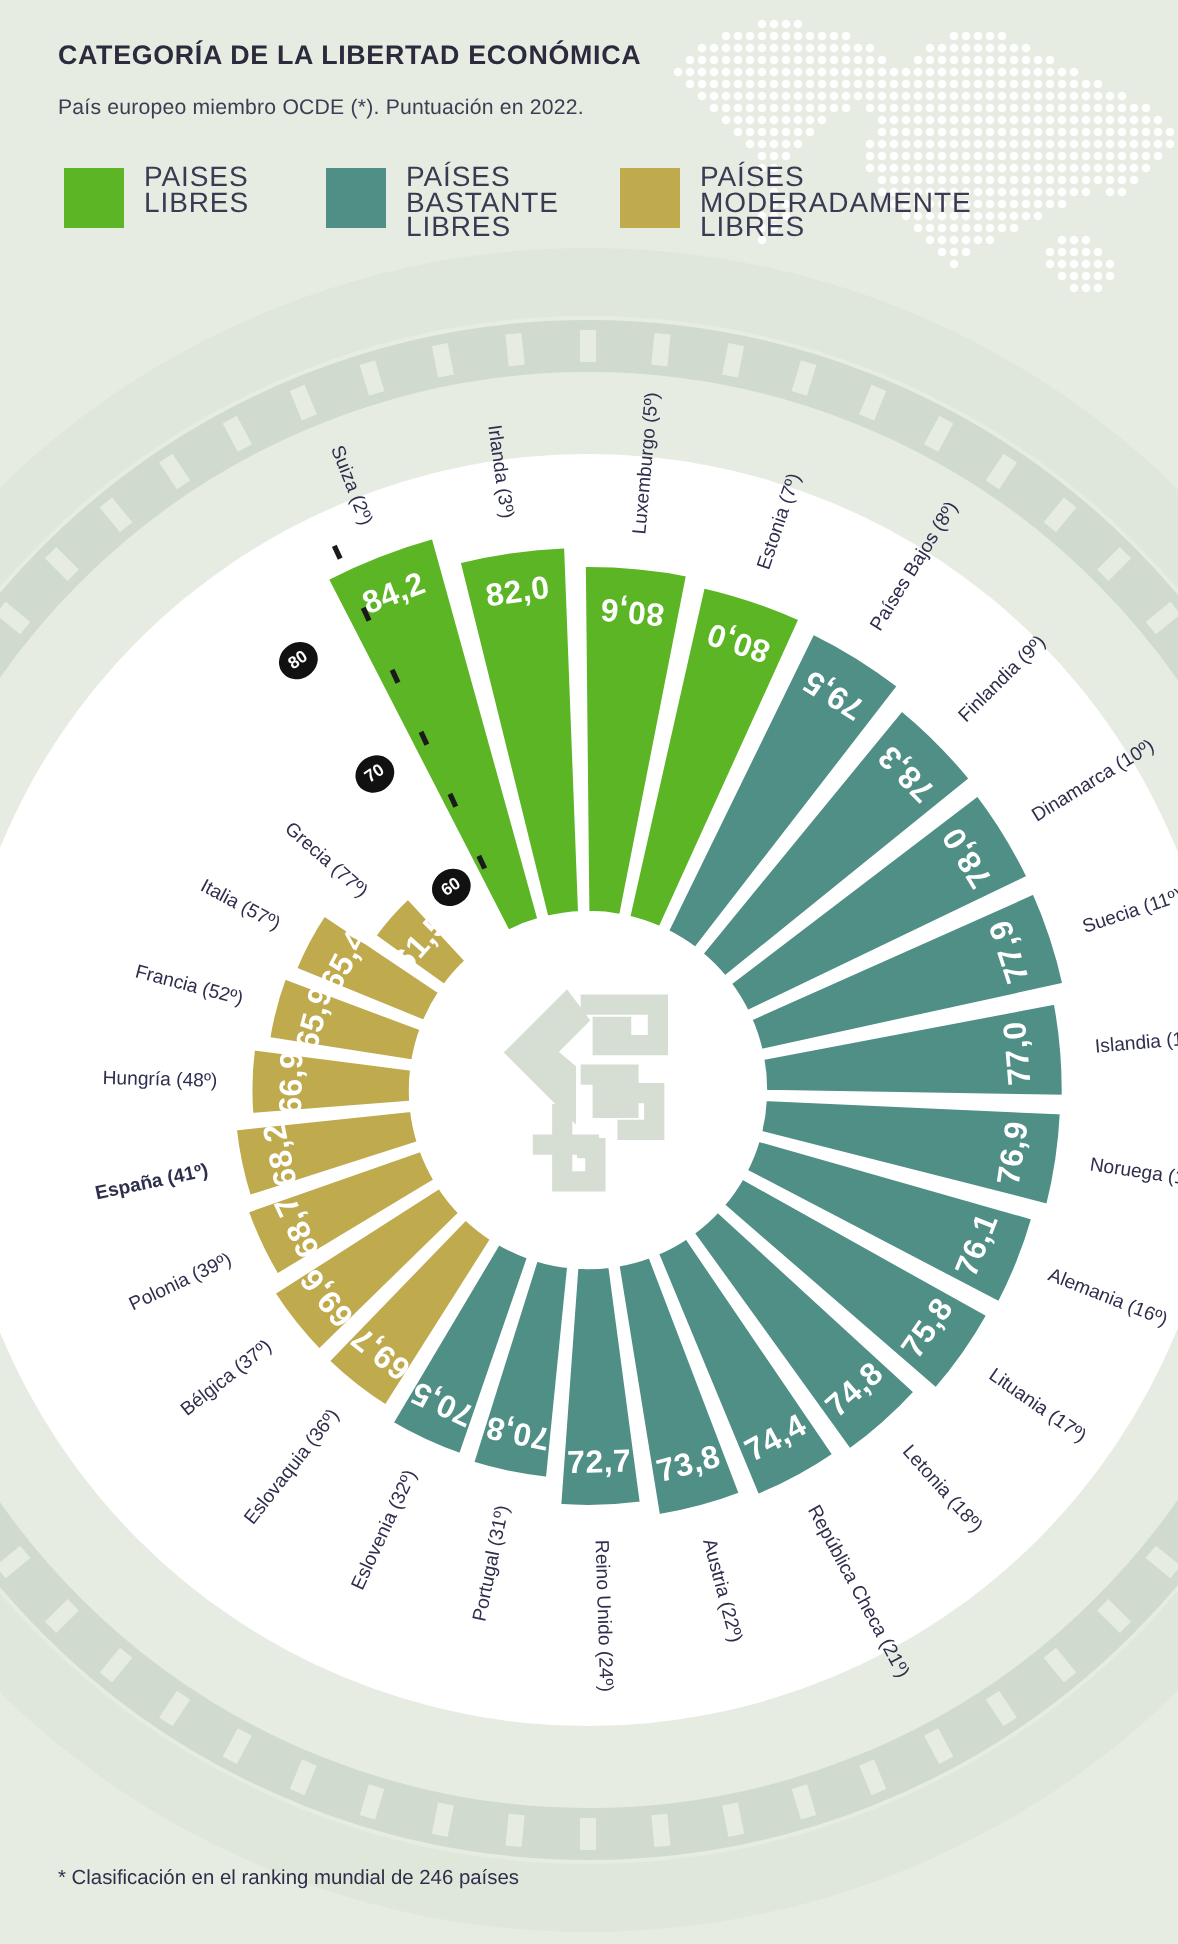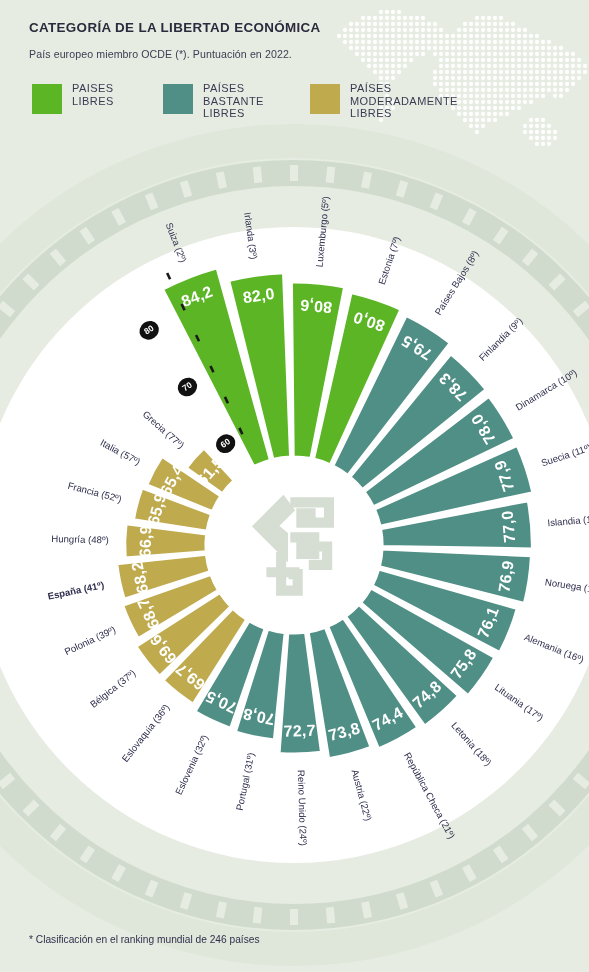--- a/index.html
+++ b/index.html
@@ -21,21 +21,21 @@
     color:#2b2b3d;
   }
   #subtitle{
     position:absolute;left:29px;top:48px;
     font-size:10.6px;color:#3c3c52;letter-spacing:.1px;text-align:center;
   }
   .legend-item{position:absolute;top:84px;}
   .legend-sw{position:absolute;left:0;top:0;width:30px;height:30px;}
   .legend-tx{
     position:absolute;left:40px;top:-2px;
-    font-size:11px;line-height:12.6px;color:#3a3a52;letter-spacing:.45px;
+    font-size:14px;line-height:12.6px;color:#3a3a52;letter-spacing:.45px;
   }
   #lg0{left:32px;} #lg1{left:163px;} #lg2{left:310px;}
 
   
   #footnote{
     position:absolute;left:29px;top:934px;
     font-size:10.2px;color:#2f2f4a;
   }
 
   

